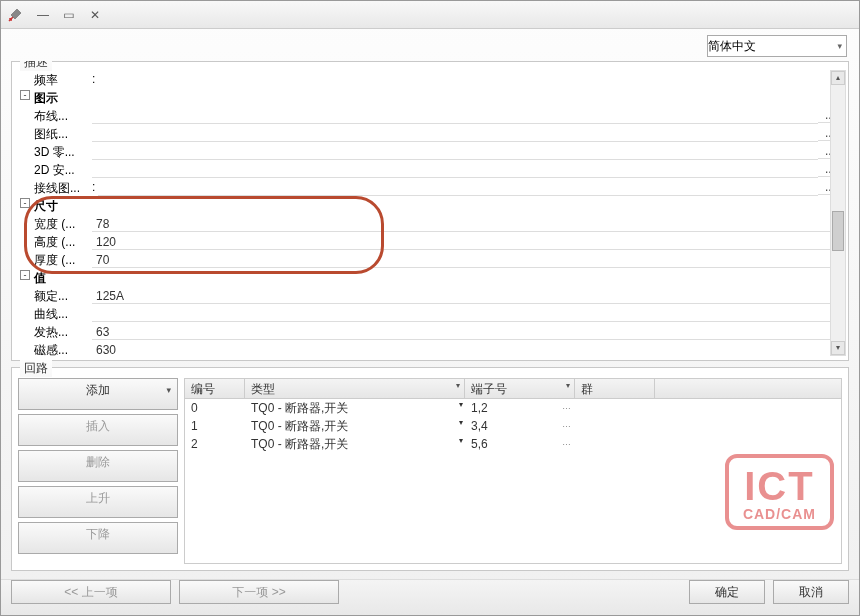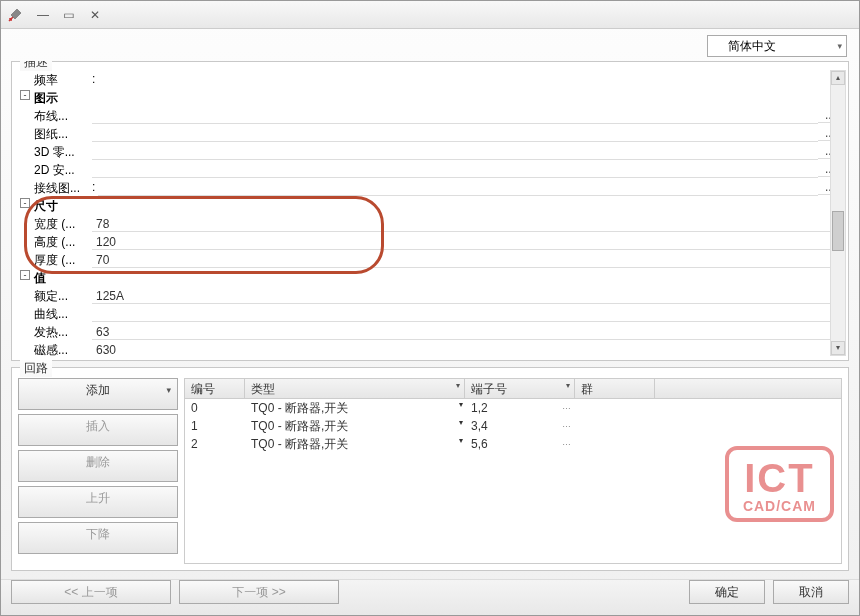--- a/index.html
+++ b/index.html
@@ -3,21 +3,21 @@
 <meta charset="utf-8">
 <style>
 * { box-sizing: border-box; font-family: "Microsoft YaHei", "SimSun", Arial, sans-serif; font-size: 12px; }
 body { margin: 0; background: #fff; }
 .window { width: 860px; height: 616px; border: 1px solid #999; background: linear-gradient(#fdfdfd,#f0f0f0); display: flex; flex-direction: column; }
 .titlebar { height: 28px; display: flex; align-items: center; padding: 0 6px; background: linear-gradient(#f8f8f8,#e8e8e8); border-bottom: 1px solid #ccc; }
 .titlebar .icon { width:16px; height:16px; margin-right:6px; display:flex; align-items:center; justify-content:center; }
 .titlebar .title { flex:1; color:#333; }
 .titlebar .wbtn { width:24px; height:18px; margin-left:2px; text-align:center; line-height:16px; color:#555; border:1px solid transparent; }
 .toprow { display:flex; justify-content:flex-end; padding:6px 12px 4px; }
-.lang-select { width:140px; height:22px; border:1px solid #aaa; background:#fff; display:flex; align-items:center; padding:0 20px; position:relative; }
+.lang-select { width:140px; height:22px; border:1px solid #aaa; background:#fff; display:flex; align-items:center; padding:0 0; position:relative; }
 .lang-select .caret { position:absolute; right:4px; font-size:9px; color:#666; }
 .content { flex:1; padding:0 10px 8px; display:flex; flex-direction:column; gap:6px; overflow:hidden; }
 .group { border:1px solid #c8c8c8; border-radius:0; position:relative; background:#fff;padding-left:16px; }
 .group-label { position:absolute; top:-8px; left:8px; background:linear-gradient(#fdfdfd,#f8f8f8); padding:0 4px; color:#333; }
 .desc-group { flex:0 0 300px; display:flex; flex-direction:column; }
 .desc-scroll { position:absolute; top:8px; bottom:4px; left:4px; right:4px; overflow:hidden; }
 .desc-rows { padding:2px; }
 .row { display:flex; align-items:flex-start; height:18px; }
 .row .toggle { width:14px; text-align:center; color:#333; }
 .row .toggle.box { border:1px solid #888; width:10px; height:10px; line-height:8px; font-size:9px; margin:0 2px; }
@@ -43,21 +43,21 @@
 .gbody { flex:1; overflow:hidden; }
 .grow { display:flex; height:18px; align-items:center; }
 .gc { padding:0 6px; color:#333; position:relative; }
 .gc .dd { position:absolute; right:2px; font-size:8px; color:#333; }
 .gc .ell { position:absolute; right:4px; color:#888; font-size:9px; }
 .footer { height:36px; display:flex; align-items:flex-start; padding:0 10px; gap:8px; border-top:1px solid #ddd; background:linear-gradient(#f4f4f4,#e8e8e8); }
 .fbtn { height:24px; border:1px solid #aaa; background:linear-gradient(#fafafa,#e6e6e6); text-align:center; line-height:22px; }
 .fbtn.nav { width:160px; color:#999; }
 .fbtn.act { width:76px; color:#333; }
 .spacer { flex:1; }
-.watermark { position:absolute; right:14px; bottom:48px; pointer-events:none; opacity:0.75; }
+.watermark { position:absolute; right:14px; bottom:40px; pointer-events:none; opacity:0.75; }
 .watermark .box { border:4px solid #e26b6b; border-radius:12px; padding:8px 14px 4px; text-align:center; }
 .watermark .big { color:#e26b6b; font-size:40px; font-weight:bold; letter-spacing:2px; line-height:40px; }
 .watermark .small { color:#e26b6b; font-size:14px; font-weight:bold; letter-spacing:1px; }
 </style>
 </head>
 <body>
 
 <div class="window">
   <div class="titlebar">
     <span class="icon">

